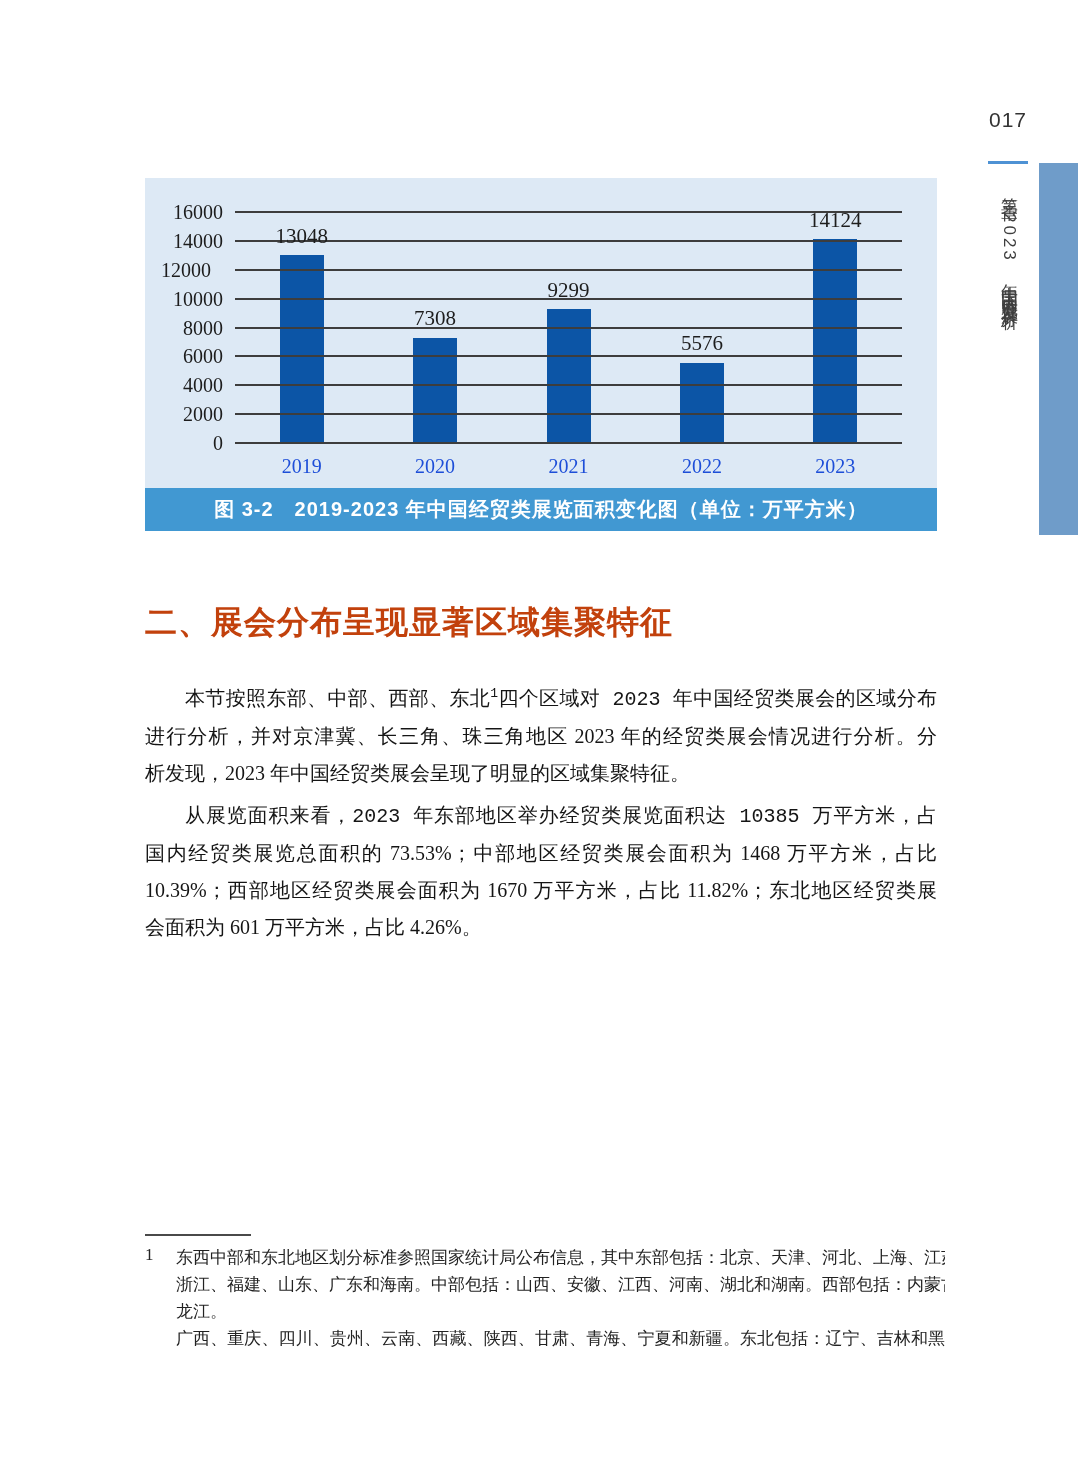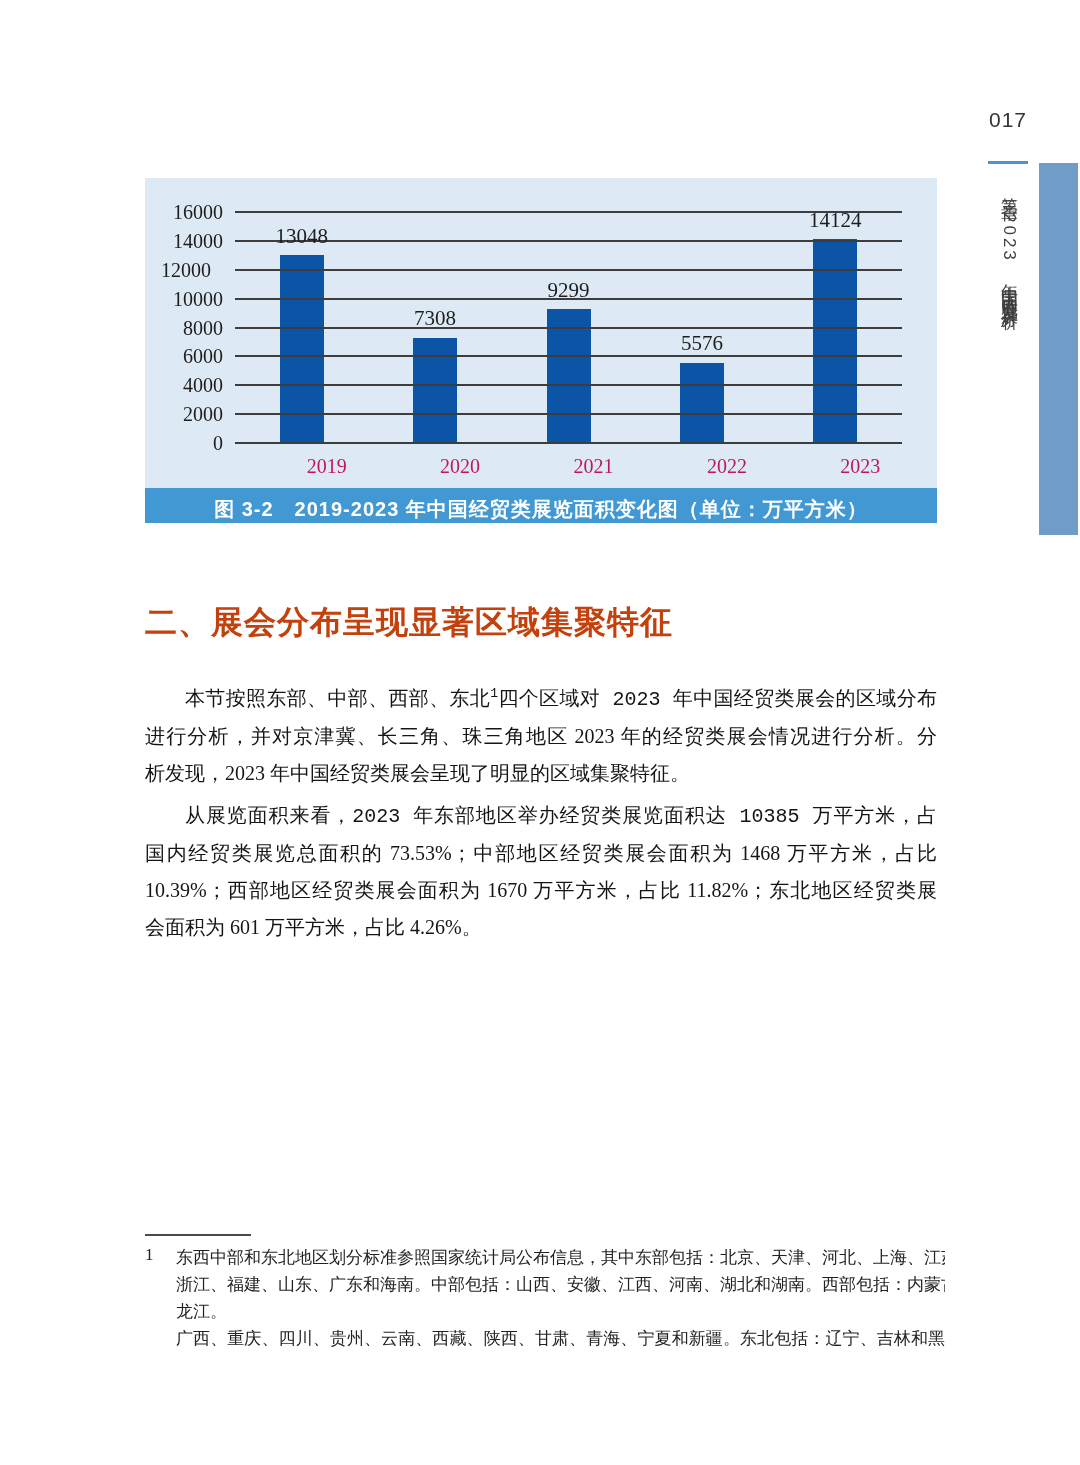--- a/index.html
+++ b/index.html
@@ -40,24 +40,24 @@
     position:absolute; width:74px; left:-86px; height:26px; line-height:26px;
     text-align:right; font-size:20px; color:#1d1d1d; z-index:2;
   }
   .bar { position:absolute; bottom:0; width:44px; z-index:1; }
   .value-label {
     position:absolute; width:90px; height:24px; line-height:24px;
     text-align:center; font-size:21px; color:#1d1d1d; z-index:4;
   }
   .x-tick-label {
     position:absolute; top:241px; width:90px; height:26px; line-height:26px;
-    text-align:right; font-size:20px; color:#be185d;
+    text-align:center; font-size:20px; color:#1d4ed8;
   }
   .chart-caption {
-    width:792px; height:35px; line-height:43px; text-align:center;
+    width:792px; height:43px; line-height:43px; text-align:center;
     font-family:"Liberation Sans","DejaVu Sans",sans-serif;
     font-size:20px; font-weight:bold; color:#ffffff; letter-spacing:1px;
   }
 
   
   .section-heading {
     position:absolute; left:145px; top:601px; width:792px;
     font-family:"Liberation Sans","DejaVu Sans",sans-serif;
     font-size:32px; font-weight:bold; letter-spacing:1px;
   }

